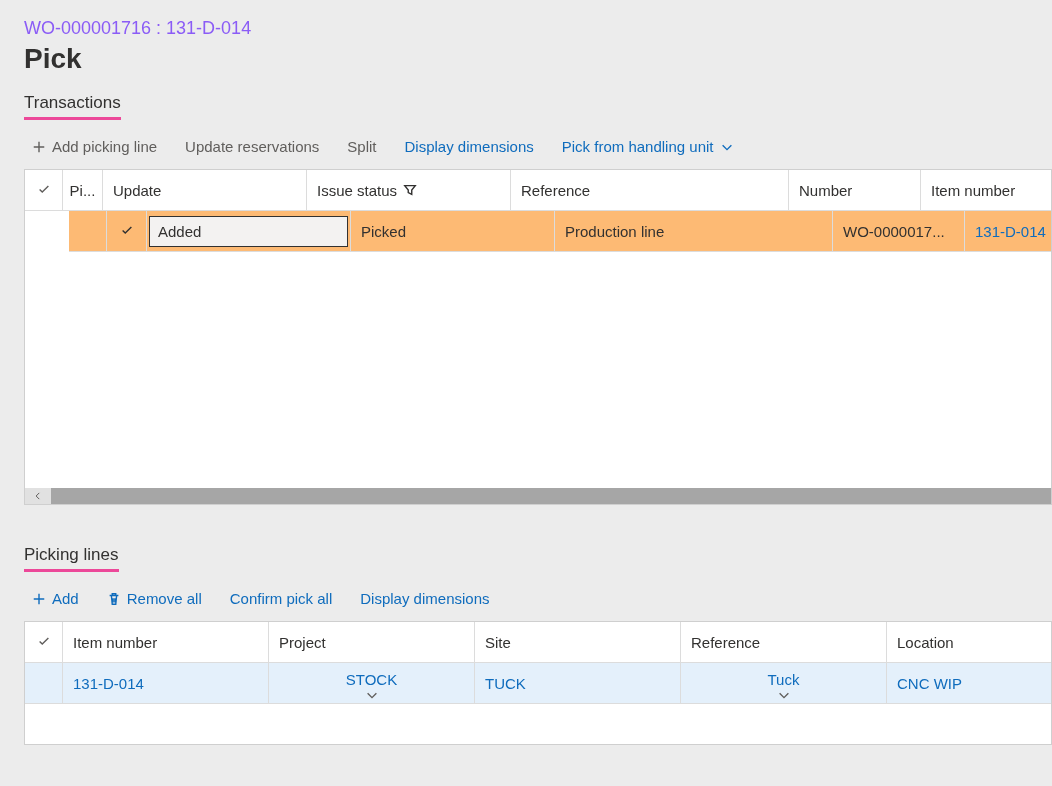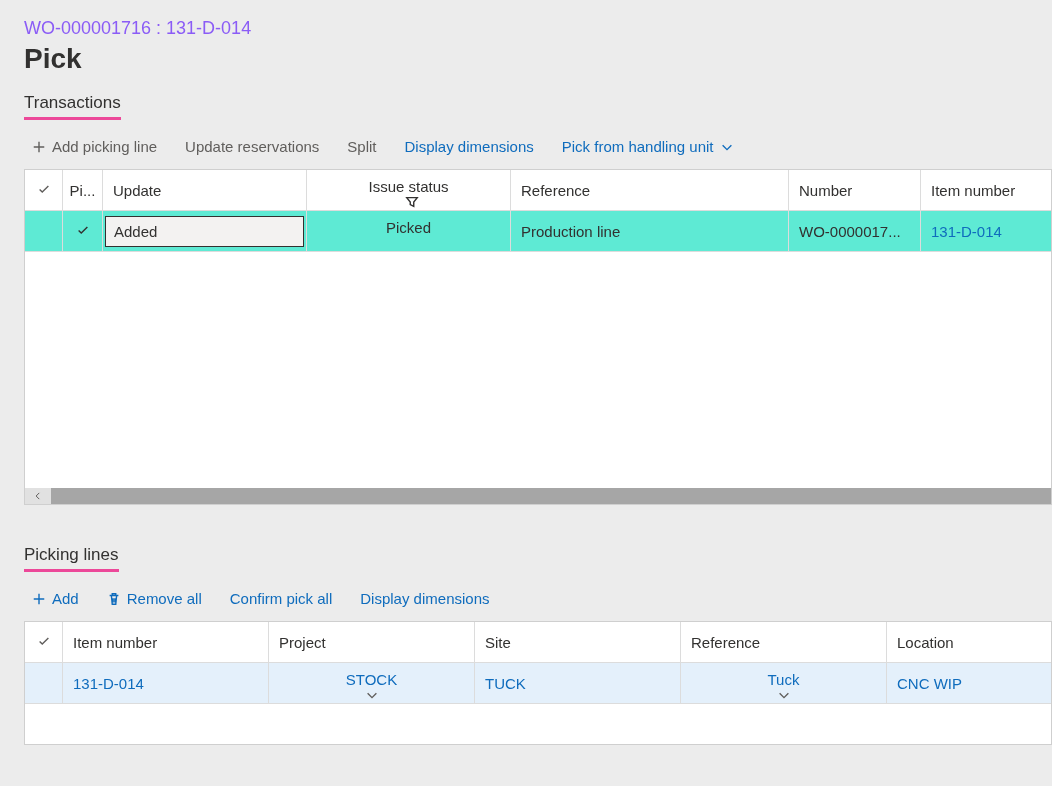--- a/index.html
+++ b/index.html
@@ -40,34 +40,34 @@
     border: 1px solid #cfcfcf;
     background:#fff;
     margin-left:0;
     width: 1028px;
   }
   .grid-header-row, .grid-row {
     display:flex; align-items:stretch;
     border-bottom:1px solid #dcdcdc;
   }
   .grid-header-row { background:#fff; }
-  .grid-row { background:#5eead4; }
+  .grid-row { background:#fdba74;margin-left:44px; }
   .cell {
     border-right:1px solid #dcdcdc;
     padding: 8px 10px;
     display:flex; align-items:center;
     overflow:hidden; white-space:nowrap; text-overflow:ellipsis;
     font-size:15px;
   }
   .grid-header-row .cell { color:#323130; font-weight:400; height:40px;}
   .grid-row .cell { height:40px;}
   .cell.sel { width:38px; justify-content:center; }
   .cell.pi  { width:40px; justify-content:center; }
   .cell.update { width:204px; }
-  .cell.issue  { width:204px;flex-direction:column; }
+  .cell.issue  { width:204px; }
   .cell.ref    { width:278px; }
   .cell.num    { width:132px; }
   .cell.item   { flex:1; border-right:none; }
   .checkmark svg { width:16px; height:16px; }
   .header-check { color:#605e5c; }
   .filter-icon { margin-left:6px; display:inline-flex; color:#323130;}
   .edit-cell {
     border:1px solid #323130; background:#f3f2f1; margin:2px;
     padding:6px 8px; flex:1;
   }

